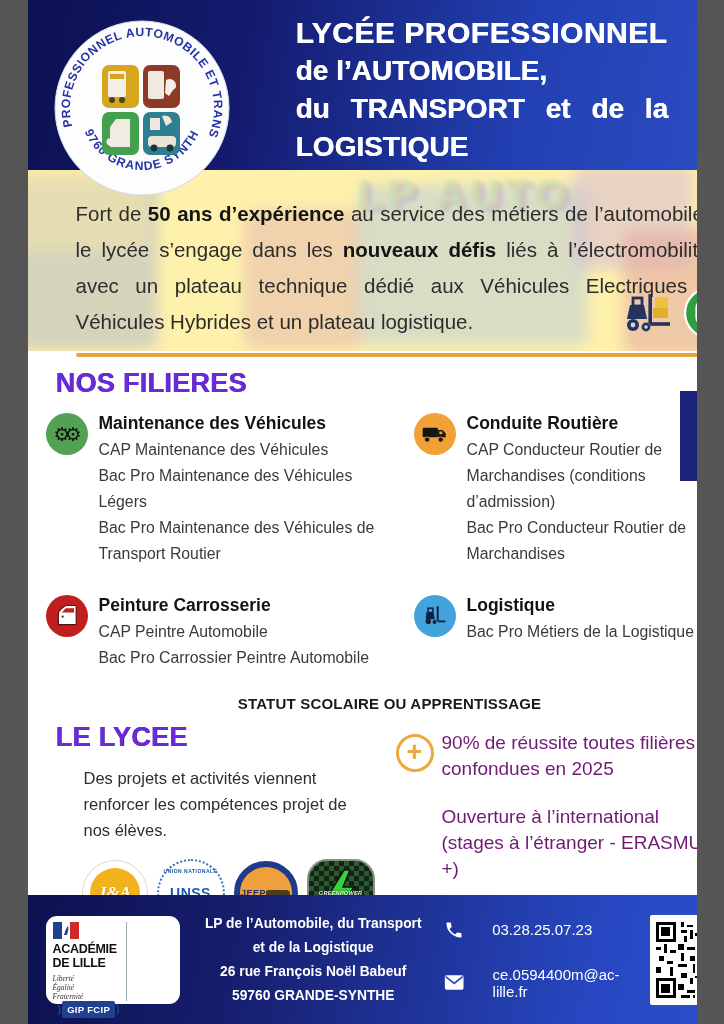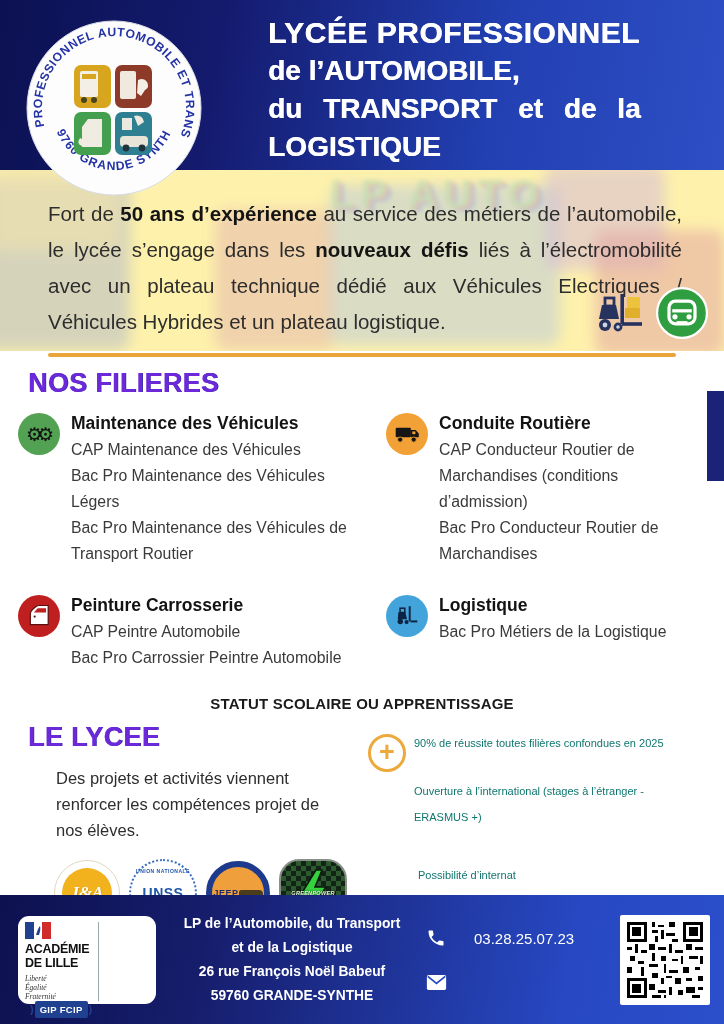--- a/index.html
+++ b/index.html
@@ -1,17 +1,17 @@
 <!DOCTYPE html>
 <html><head>
 <meta charset="utf-8">
 <style>
   html,body{margin:0;padding:0;background:#555;}
-  .page{position:relative;width:724px;height:1024px;background:#fff;overflow:hidden;
-        font-family:"Liberation Sans",sans-serif;margin:0 auto;}
+  .page{position:relative;width:648px;height:1024px;background:#fff;overflow:hidden;
+        font-family:"Liberation Sans",sans-serif;margin:0 auto;padding-left:21px;}
 
   
   .header{position:absolute;left:0;top:0;width:724px;height:170px;
     background:linear-gradient(100deg,#0c1152 0%,#141b6e 30%,#2240b2 68%,#2d4ec5 100%);}
   .title{position:absolute;left:268px;top:14px;color:#fff;font-weight:bold;line-height:38px;}
   .title div{white-space:nowrap;text-shadow:.5px 0 0 #fff;}
   .t0{font-size:30px;letter-spacing:.5px;}
   .t1,.t2,.t3{font-size:28px;}
   .t2{word-spacing:13px;}
 
@@ -83,21 +83,21 @@
   .gp{border-radius:30% 30% 38% 38%;border:2px solid #8a8f8a;
     background:repeating-conic-gradient(#2c5a2e 0% 25%,#122415 0% 50%) 0 0/10px 10px;overflow:hidden;}
   .gp svg{position:absolute;left:50%;top:50%;transform:translate(-50%,-50%);}
   .gp-label{position:relative;z-index:2;color:#eaf6e2;font-weight:bold;font-style:italic;font-size:5.5px;
     letter-spacing:.3px;text-shadow:0 0 2px #0a140a;}
 
   .highlights{position:relative;margin-top:16px;}
   .plus{position:absolute;left:6px;top:4px;width:32px;height:32px;border:3px solid #ecaa3c;border-radius:50%;
     color:#ecaa3c;font-size:27px;font-weight:bold;line-height:30px;text-align:center;}
   .plus::before{content:"+";}
-  .hl{font-size:11px;line-height:26px;color:#0f766e;margin:0 0 0 52px;}
+  .hl{font-size:19px;line-height:26px;color:#701a75;margin:0 0 0 52px;}
   .hl0{width:262px;}
   .hl1{width:280px;margin-top:22px;}
   .hl2{margin-top:32px;margin-left:56px;}
   .hl3{margin-left:56px;}
 
   
   .footer{position:absolute;left:0;top:895px;width:724px;height:129px;display:flex;align-items:center;
     background:linear-gradient(100deg,#0d1150 0%,#161d6b 28%,#2748c2 78%,#2b4ecb 100%);}
   .acad{width:138px;height:88px;background:#fff;margin-left:18px;display:flex;border-radius:11px;
     box-sizing:border-box;padding:6px 4px 4px 7px;flex-direction:column;}
@@ -364,20 +364,21 @@
         <svg width="20" height="20" viewBox="0 0 24 24">
           <path fill="#ffffff" d="M6.62 10.79a15.05 15.05 0 0 0 6.59 6.59l2.2-2.2a1 1 0 0 1 1.02-.24 11.36 11.36 0 0 0 3.57.57 1 1 0 0 1 1 1V20a1 1 0 0 1-1 1A17 17 0 0 1 3 4a1 1 0 0 1 1-1h3.5a1 1 0 0 1 1 1 11.36 11.36 0 0 0 .57 3.57 1 1 0 0 1-.25 1.02z"></path>
         </svg>
         <span>03.28.25.07.23</span>
       </div>
       <div class="c-row">
         <svg width="21" height="17" viewBox="0 0 24 19">
           <rect x="1" y="1" width="22" height="17" rx="2" fill="#ffffff"></rect>
           <path d="M2 2.5 L12 10.5 L22 2.5" fill="none" stroke="#2748c2" stroke-width="2"></path>
         </svg>
+        <span>ce.0594400m@ac-lille.fr</span>
       </div>
     </div>
 
     <div class="qr">
       <svg width="82" height="82" viewBox="0 0 29 29" shape-rendering="crispEdges">
         <rect width="29" height="29" fill="#ffffff"></rect>
         <g fill="#000000">
           <path d="M1 1h7v7h-7z"></path>
             <path d="M21 1h7v7h-7z"></path>
             <path d="M1 21h7v7h-7z"></path>

